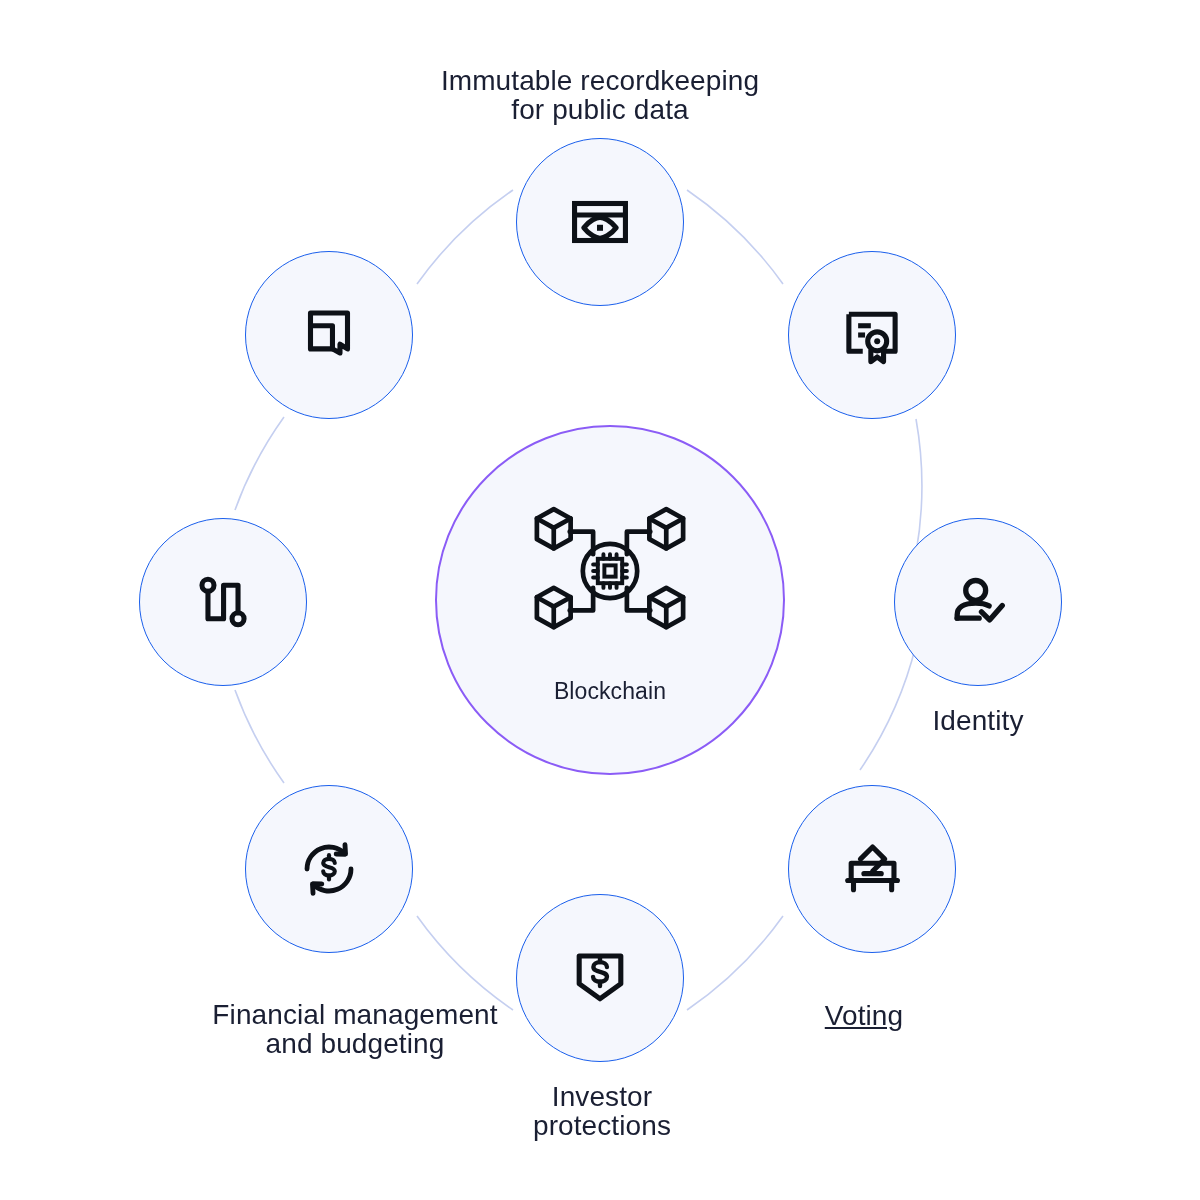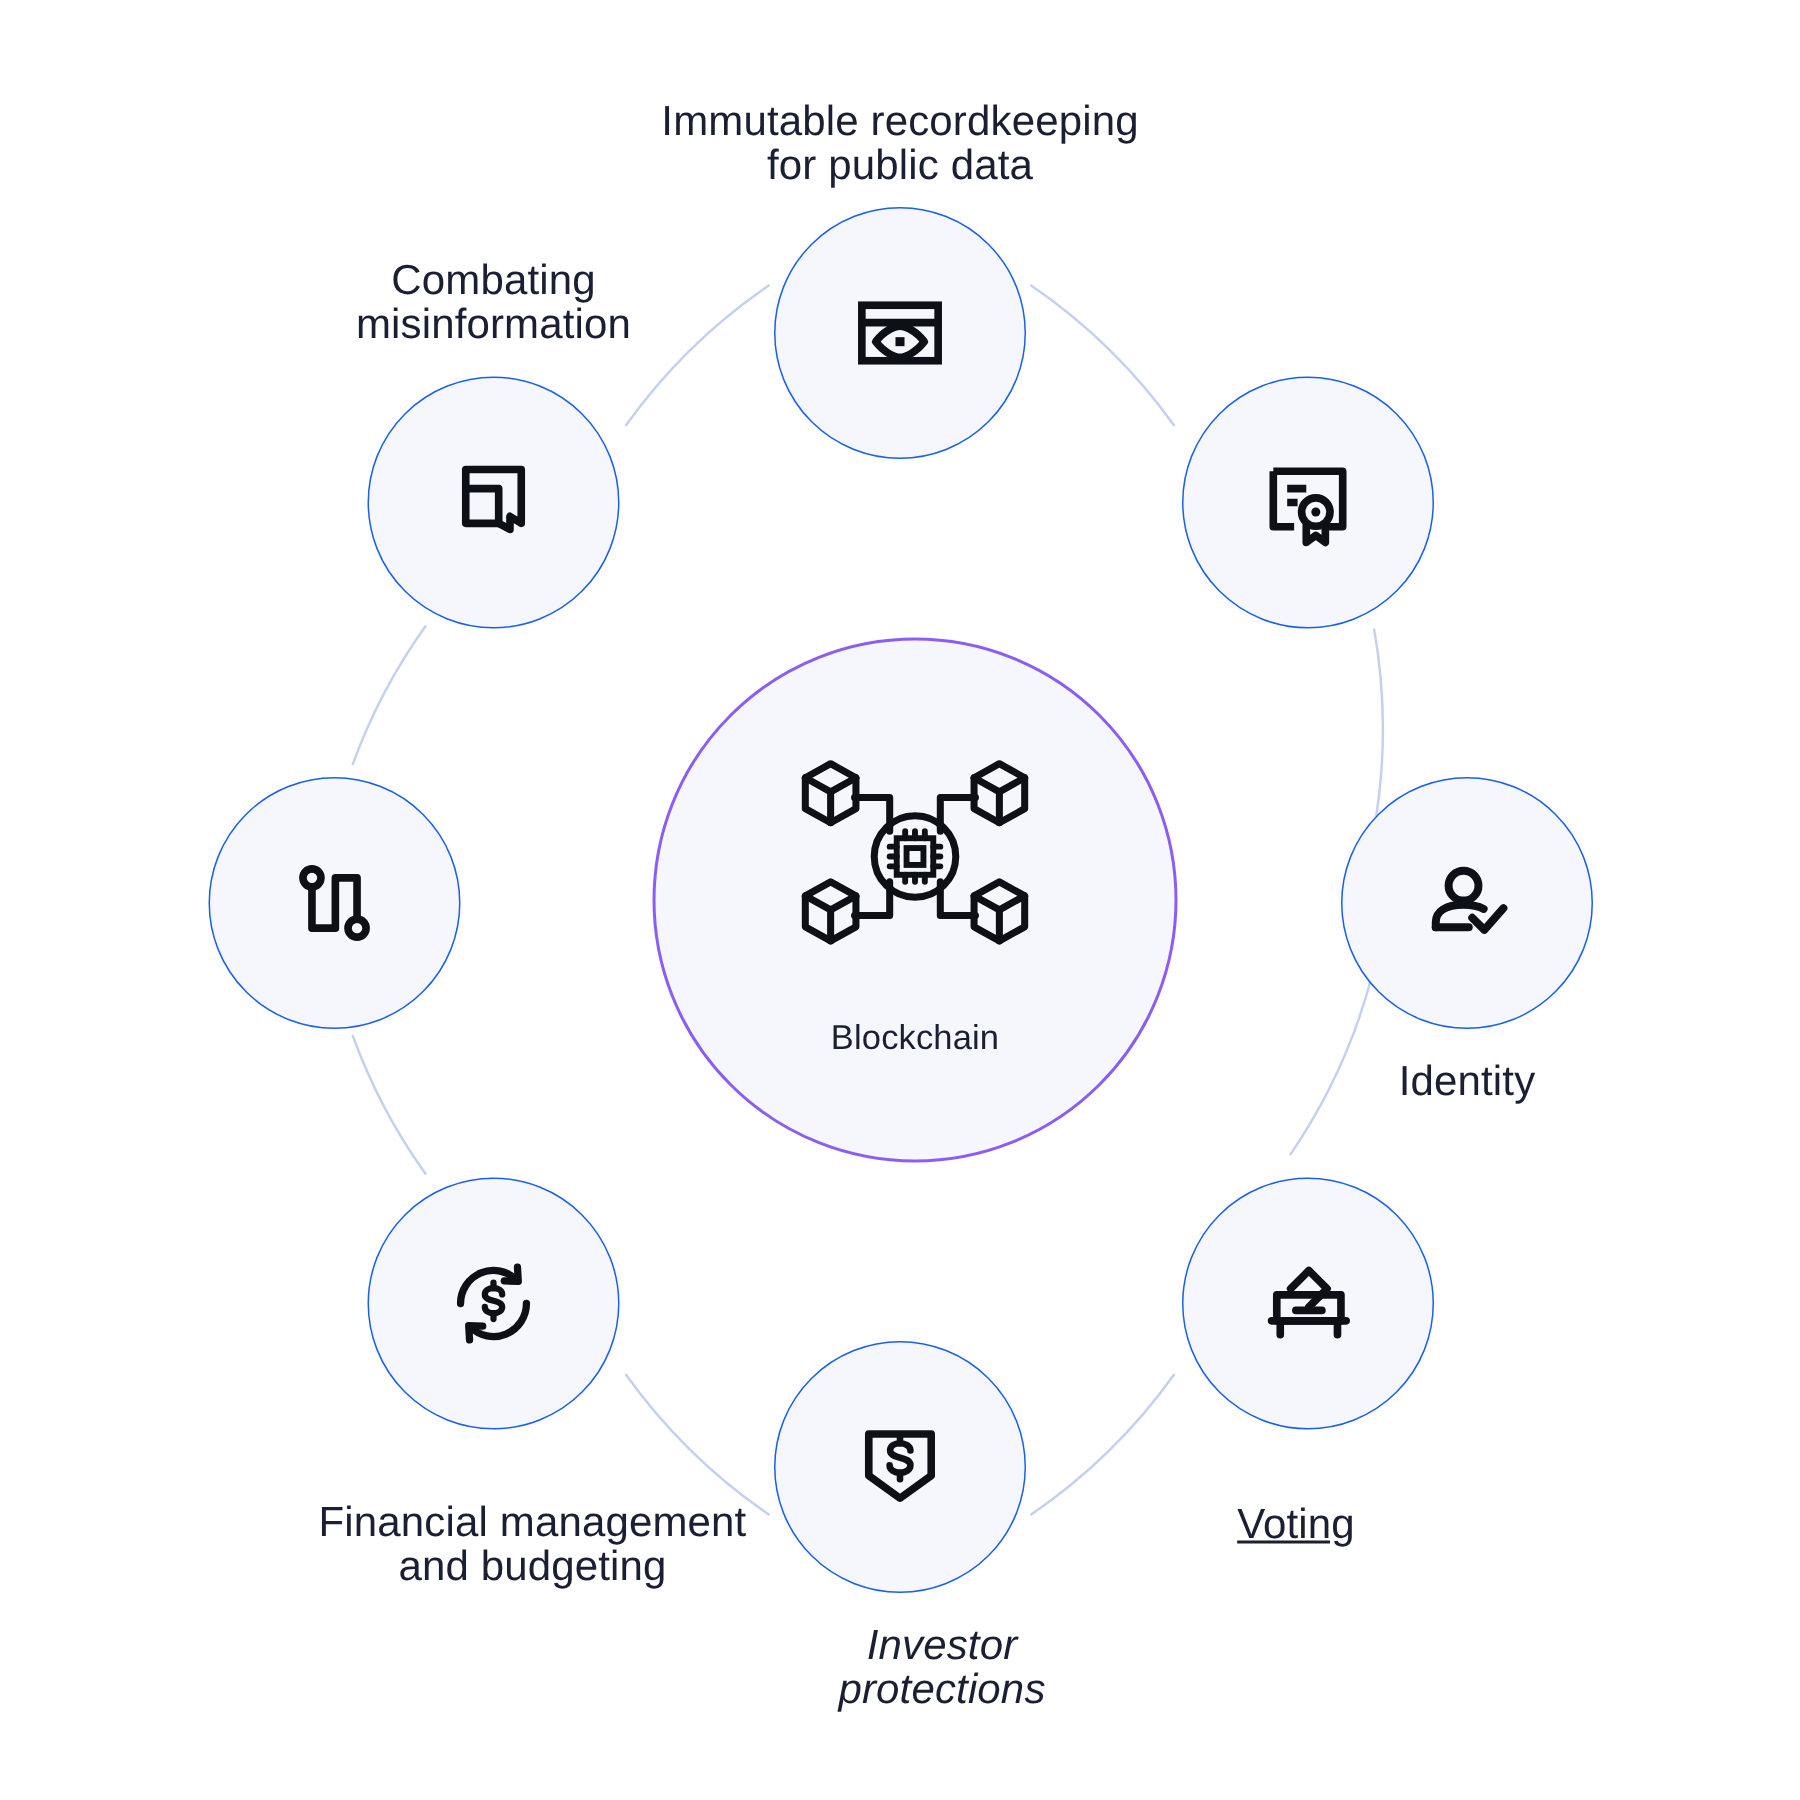--- a/index.html
+++ b/index.html
@@ -200,21 +200,21 @@
       <g fill="none" stroke="#0D1117" stroke-width="4.4" stroke-linejoin="round">
         <path d="M14 13 H50 V37 L32 50 L14 37 Z"></path>
       </g>
       <g fill="none" stroke="#0D1117" stroke-width="3.8" stroke-linecap="round" stroke-linejoin="round">
         <path d="M38 22.5 C38 20 35.2 18.3 32 18.3 C28.8 18.3 26.3 19.9 26.3 22.4 C26.3 27.8 38 25.5 38 31 C38 33.6 35.2 35.3 32 35.3 C28.8 35.3 26 33.6 26 31"></path>
         <path d="M32 14.6 V18.3"></path>
         <path d="M32 35.3 V39"></path>
       </g>
     </svg>
   </div>
-  <div class="label" style="left:508px; top:1082px; width:240px;font-style:italic;">Investor protections</div>
+  <div class="label" style="left:482px; top:1082px; width:240px;">Investor protections</div>
 
   <div class="node" style="left:245px; top:785px;">
     <svg viewBox="0 0 64 64">
       <g fill="none" stroke="#0D1117" stroke-width="4.2" stroke-linejoin="round" stroke-linecap="round">
         <path d="M13 32 A19 19 0 0 1 45.5 18.6"></path>
         <path d="M51 32 A19 19 0 0 1 18.5 45.4"></path>
         <path d="M45.8 11 L46.3 19.2 L38.2 19"></path>
         <path d="M18.2 53 L17.7 44.8 L25.8 45"></path>
       </g>
       <g fill="none" stroke="#0D1117" stroke-width="3.6" stroke-linecap="round" stroke-linejoin="round">
@@ -238,16 +238,14 @@
   </div>
 
   <div class="node" style="left:245px; top:251px;">
     <svg viewBox="0 0 64 64">
       <g fill="none" stroke="#0D1117" stroke-width="4.4" stroke-linejoin="round" stroke-linecap="round">
         <path d="M16 24 V13 H48 V44 L41.5 40 L41.5 47.5 L35 44"></path>
         <path d="M16 24 H35 V44 H16 Z"></path>
       </g>
     </svg>
   </div>
-  <div class="label" style="left:209px; top:172px; width:240px;">Combating
-misinformation</div>
 
 </div>
 
 </body></html>

